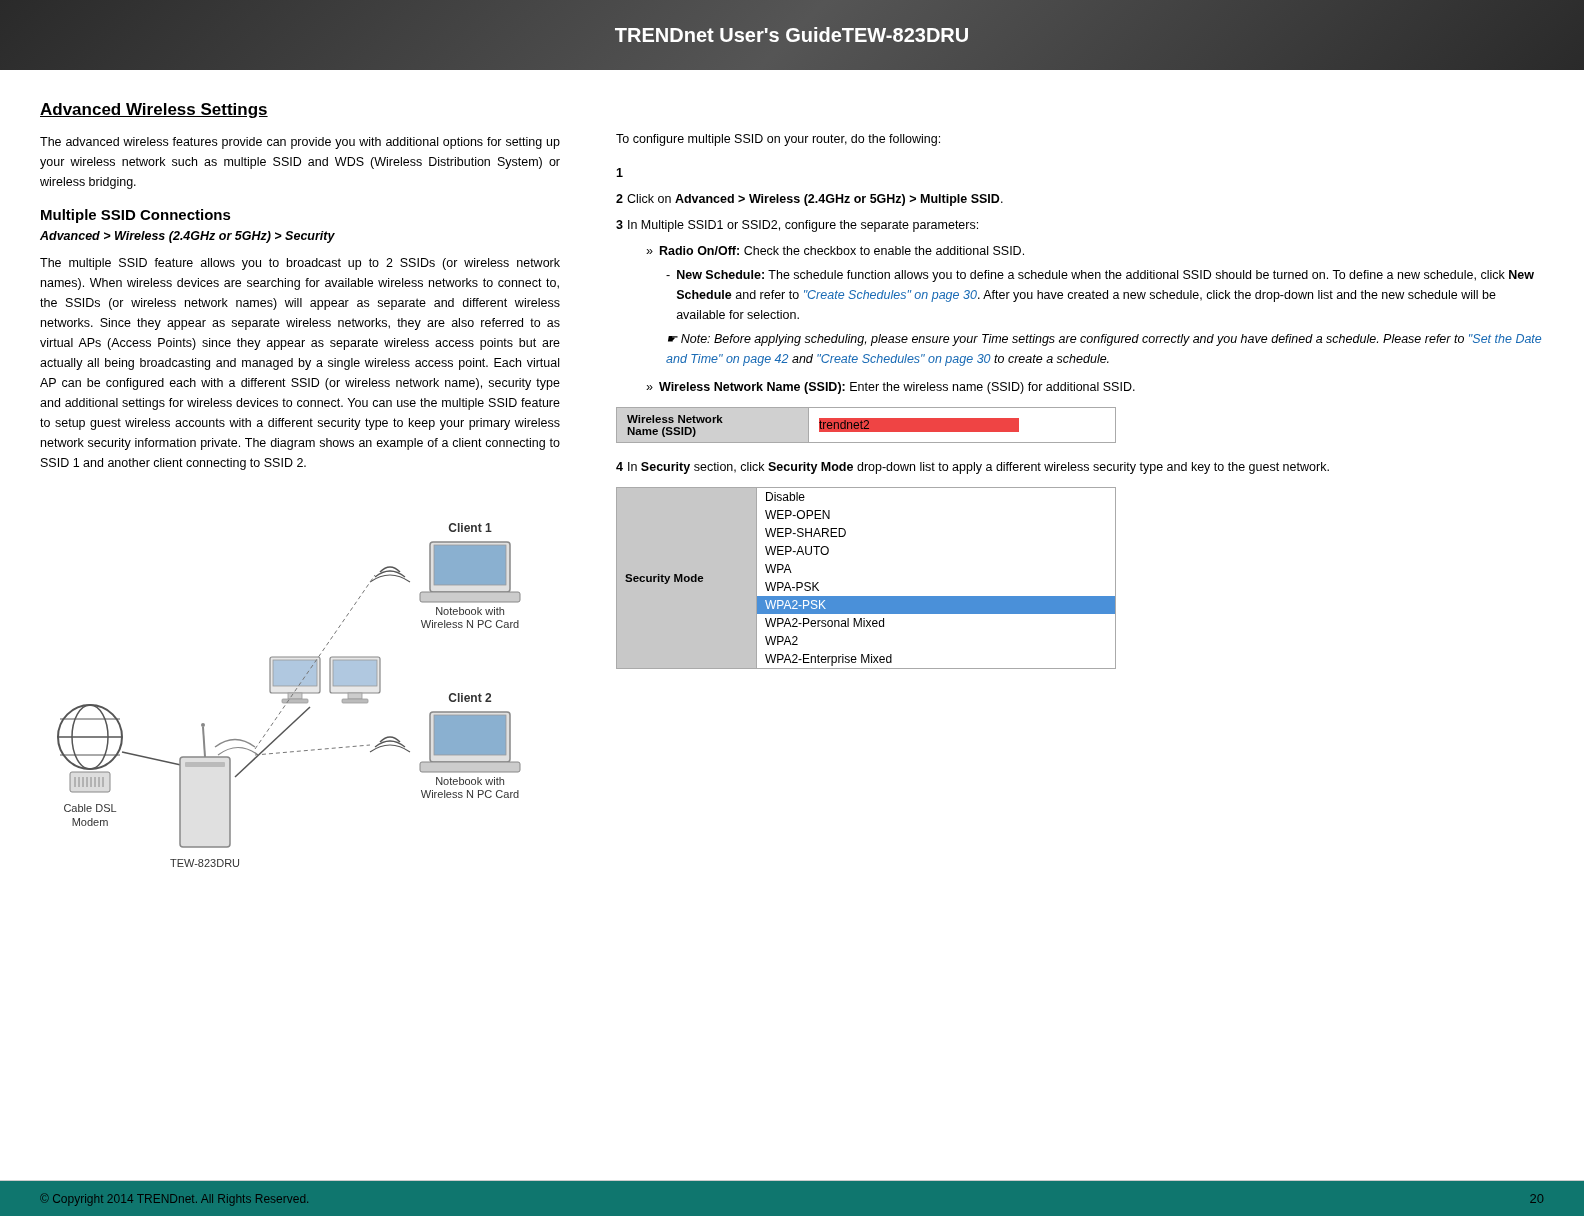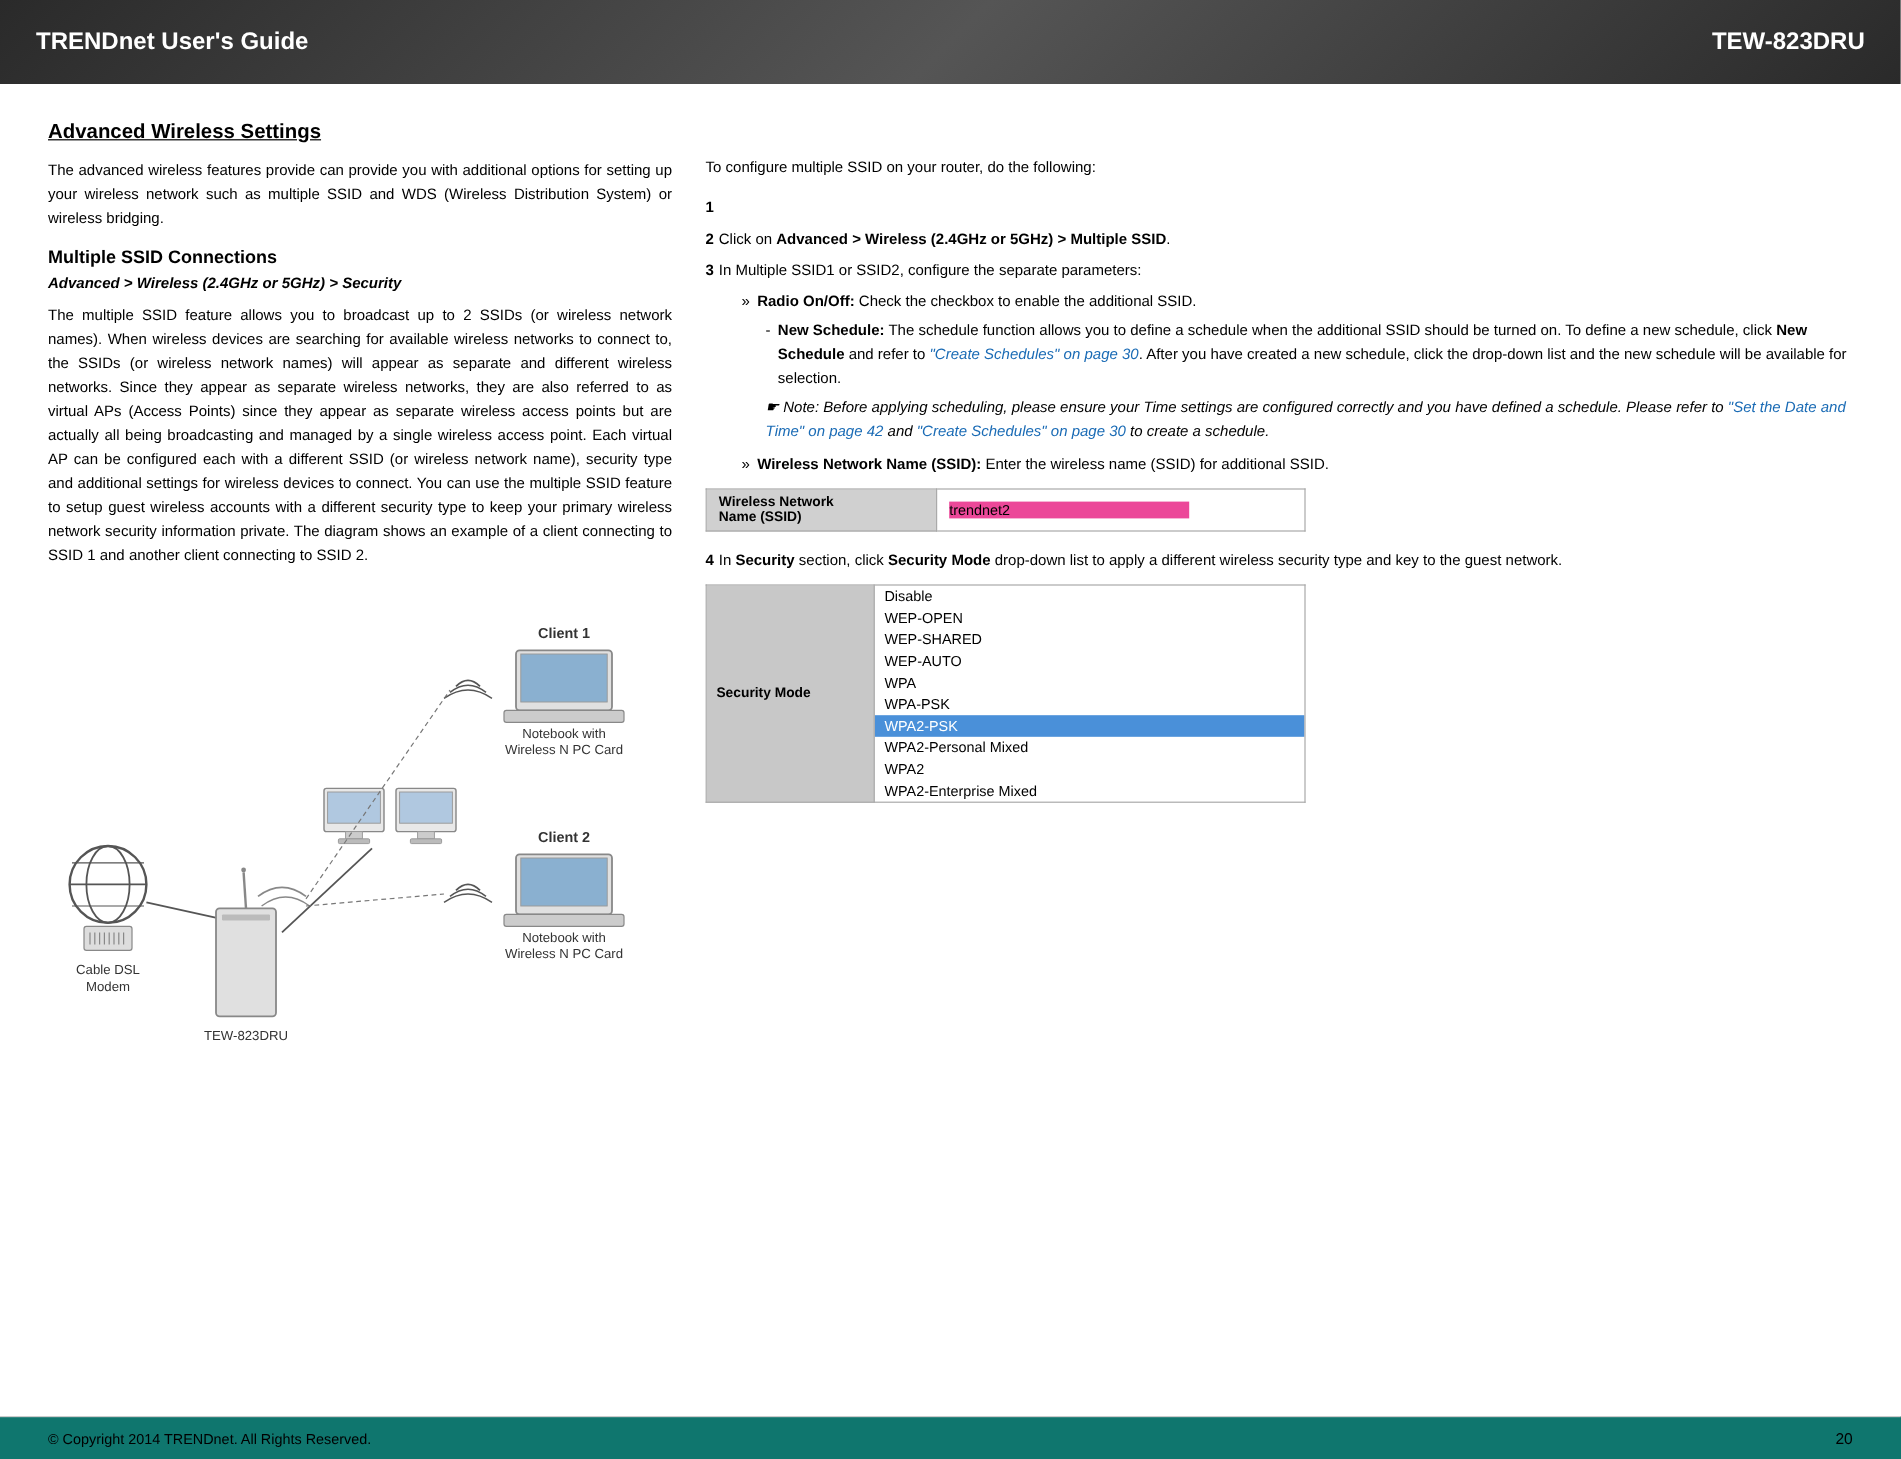--- a/index.html
+++ b/index.html
@@ -11,40 +11,40 @@
       min-height: 1216px;
       color: #000;
     }
 
     
     .header {
       background: linear-gradient(135deg, #2a2a2a 0%, #555 50%, #2a2a2a 100%);
       height: 70px;
       display: flex;
       align-items: center;
-      justify-content: space-between;
+      justify-content: center;
       padding: 0 30px;
       position: relative;
     }
     .header-title {
       color: #fff;
       font-size: 20px;
       font-weight: bold;
     }
     .header-model {
       color: #fff;
       font-size: 20px;
       font-weight: bold;
     }
 
     
     .page-content {
       display: flex;
       padding: 30px 40px 20px 40px;
-      gap: 28px;
+      gap: 56px;
     }
 
     
     .left-col {
       flex: 0 0 520px;
       max-width: 520px;
     }
 
     
     .right-col {
@@ -160,21 +160,21 @@
       background: #d0d0d0;
       width: 192px;
       font-weight: bold;
       font-size: 11.5px;
     }
     .ssid-table .value-cell {
       background: #fff;
     }
     .ssid-input {
       border: none;
-      background: #ec4899;
+      background: #ef4444;
       font-size: 12px;
       width: 200px;
       outline: none;
     }
 
     
     .security-table-wrap {
       margin: 10px 0;
       width: 500px;
     }

